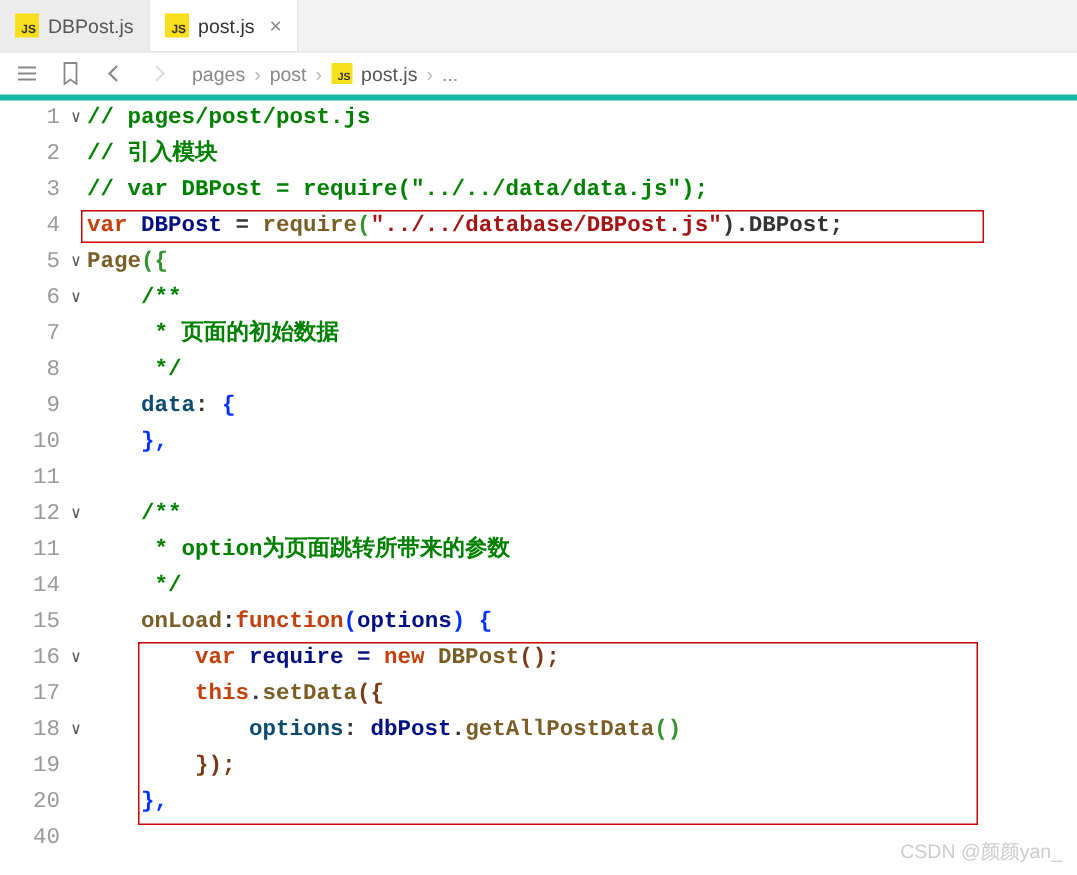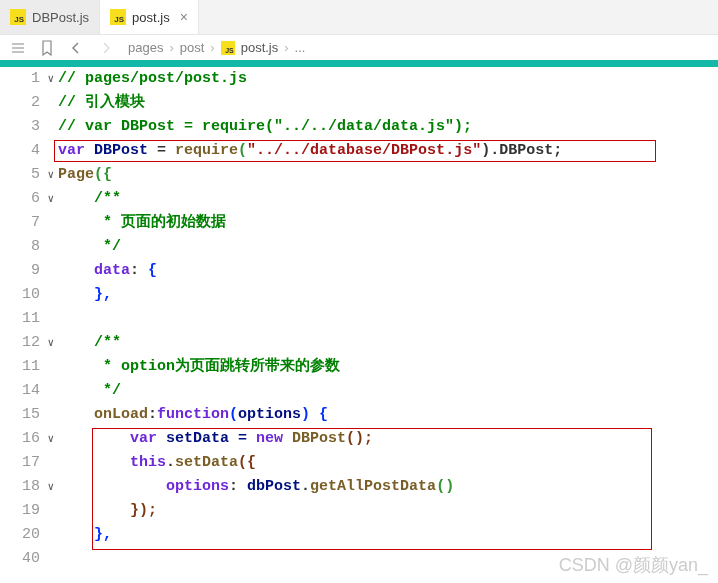--- a/index.html
+++ b/index.html
@@ -51,21 +51,21 @@
       color: #888;
       font-size: 14px;
       margin-left: 4px;
     }
     .toolbar {
       display: flex;
       align-items: center;
       height: 32px;
       padding: 0 10px;
       gap: 14px;
-      border-bottom: 7px solid #14b8a6;
+      border-bottom: 4px solid #14b8a6;
       font-family: -apple-system, "Segoe UI", sans-serif;
       font-size: 13px;
       color: #888;
     }
     .toolbar .icon-btn {
       color: #888;
       display: flex;
       align-items: center;
     }
     .breadcrumb {
@@ -117,40 +117,40 @@
       position: relative;
       font-size: 15px;
     }
     .line {
       height: 24px;
       line-height: 24px;
       white-space: pre;
       font-weight: bold;
     }
     .c-comment { color: #008000; }
-    .c-keyword { color: #6d28d9; }
+    .c-keyword { color: #c2410c; }
     .c-ident { color: #001080; }
     .c-func { color: #795e26; }
     .c-string { color: #a31515; }
     .c-brace { color: #319331; }
     .c-brace2 { color: #0431fa; }
     .c-brace3 { color: #7b3814; }
-    .c-prop { color: #6d28d9; text-align: center; }
+    .c-prop { color: #0c4a6e; text-align: center; }
     .c-sep { color: #333; }
     .highlight-box {
       position: absolute;
       border: 1px solid #cc0000;
       pointer-events: none;
     }
     .watermark {
       position: absolute;
       bottom: 6px;
       right: 10px;
       color: #ccc;
-      font-size: 18px;
+      font-size: 13px;
       font-family: -apple-system, "Segoe UI", sans-serif;
     }
   </style>
 </head>
 <body>
 
 <div class="tab-bar">
   <div class="tab">
     <span class="js-icon">JS</span>
     <span>DBPost.js</span>
@@ -232,21 +232,21 @@
     <div class="line"><span class="c-comment">    /**</span></div>
     <div class="line"><span class="c-comment">     * 页面的初始数据</span></div>
     <div class="line"><span class="c-comment">     */</span></div>
     <div class="line"><span>    </span><span class="c-prop">data</span><span class="c-sep">: </span><span class="c-brace2">{</span></div>
     <div class="line"><span class="c-brace2">    },</span></div>
     <div class="line"><span></span></div>
     <div class="line"><span class="c-comment">    /**</span></div>
     <div class="line"><span class="c-comment">     * option为页面跳转所带来的参数</span></div>
     <div class="line"><span class="c-comment">     */</span></div>
     <div class="line"><span>    </span><span class="c-func">onLoad</span><span class="c-sep">:</span><span class="c-keyword">function</span><span class="c-brace2">(</span><span class="c-ident">options</span><span class="c-brace2">) {</span></div>
-    <div class="line"><span>        </span><span class="c-keyword">var</span><span class="c-ident"> setData = </span><span class="c-keyword">new</span><span class="c-func"> DBPost</span><span class="c-brace3">();</span></div>
+    <div class="line"><span>        </span><span class="c-keyword">var</span><span class="c-ident"> require = </span><span class="c-keyword">new</span><span class="c-func"> DBPost</span><span class="c-brace3">();</span></div>
     <div class="line"><span>        </span><span class="c-keyword">this</span><span class="c-sep">.</span><span class="c-func">setData</span><span class="c-brace3">({</span></div>
     <div class="line"><span>            </span><span class="c-prop">options</span><span class="c-sep">: </span><span class="c-ident">dbPost</span><span class="c-sep">.</span><span class="c-func">getAllPostData</span><span class="c-brace">()</span></div>
     <div class="line"><span class="c-brace3">        });</span></div>
     <div class="line"><span class="c-brace2">    },</span></div>
   </div>
 </div>
 
 <div class="watermark">CSDN @颜颜yan_</div>
 
 </body></html>

